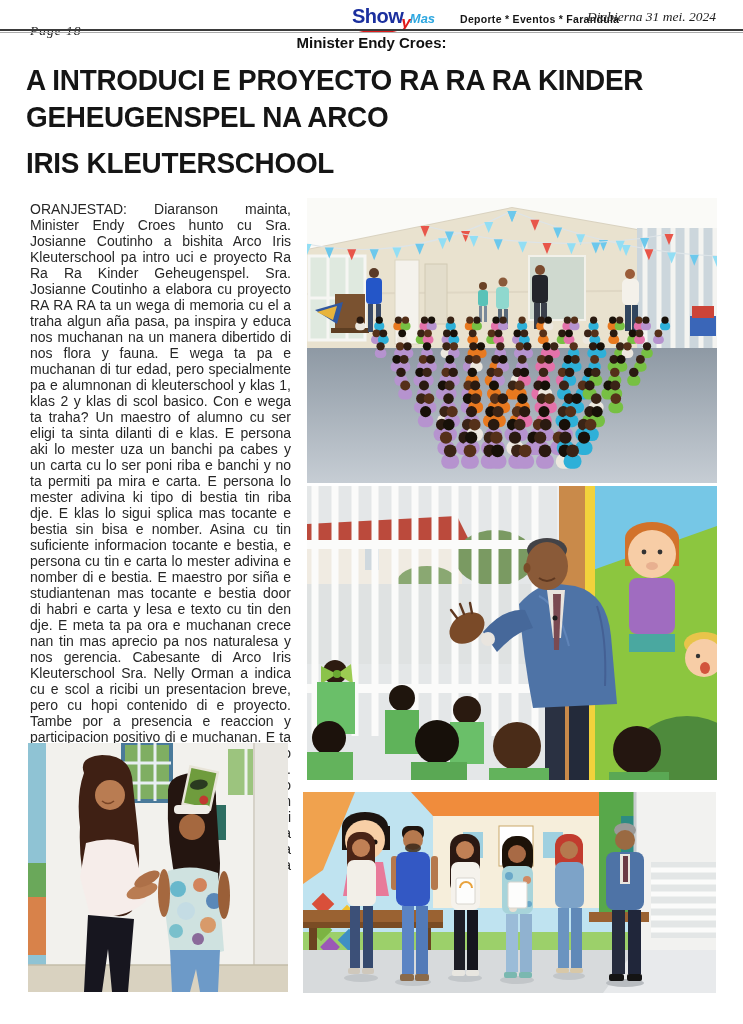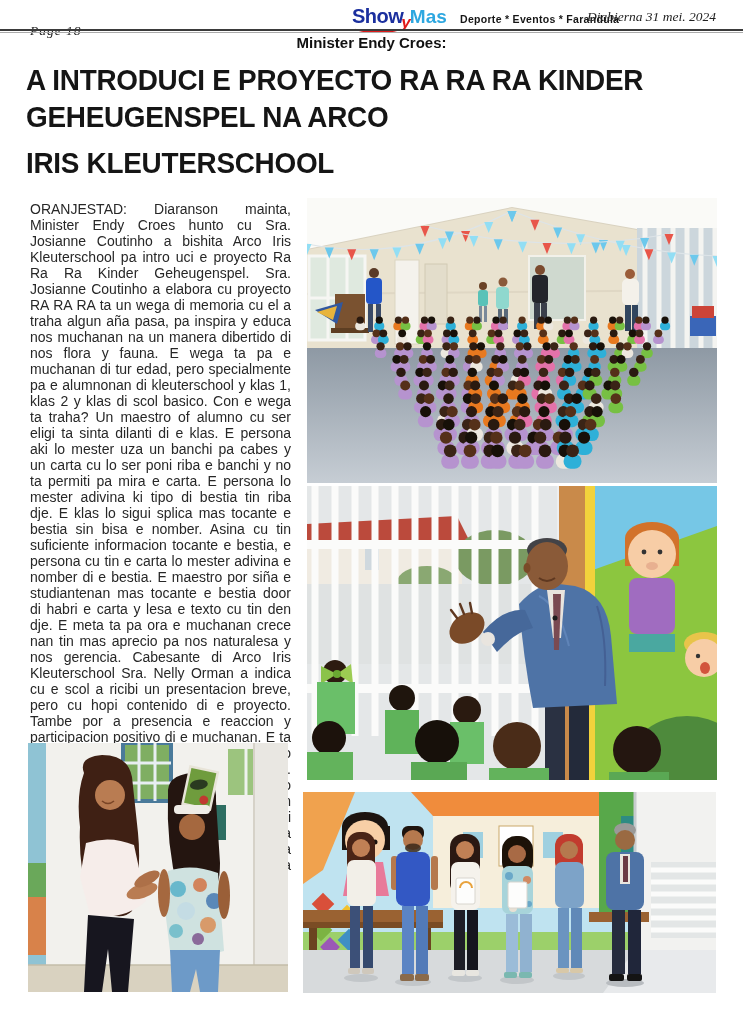--- a/index.html
+++ b/index.html
@@ -9,21 +9,21 @@
 
   
   .page-num{position:absolute;left:30px;top:23px;
     font:italic 13.5px "Liberation Serif",serif;color:#222;letter-spacing:1px;}
   .issue-date{position:absolute;right:27px;top:9px;
     font:italic 13.5px "Liberation Serif",serif;color:#222;}
   .logo{position:absolute;left:352px;top:4px;white-space:nowrap;line-height:24px;}
   .lg-show{font-weight:bold;font-size:20px;color:#1b2f9e;letter-spacing:-.5px;}
   .lg-y{font-weight:bold;font-style:italic;font-size:17px;color:#e01b1b;
         position:relative;top:5px;margin-left:-2px;}
-  .lg-mas{font-weight:bold;font-size:19px;color:#2da7e0;margin-left:-1px;}
+  .lg-mas{font-weight:bold;font-style:italic;font-size:13px;color:#2da7e0;margin-left:-1px;}
   .lg-swoosh{position:absolute;left:3px;top:20px;width:46px;height:7px;
         border-bottom:2px solid #e01b1b;border-radius:50%;}
   .tagline{position:absolute;left:448px;top:13px;font-size:10.5px;font-weight:600;
         color:#161616;letter-spacing:.3px;padding-left:12px;}
   .rule{position:absolute;left:0;top:29px;width:743px;height:5px;
         background:linear-gradient(to bottom,#3b3b3b 0,#3b3b3b 2px,
           rgba(0,0,0,0) 2px,rgba(0,0,0,0) 3px,#ababab 3px,#ababab 4px,rgba(0,0,0,0) 4px);}
 
   
   .kicker{position:absolute;top:34px;left:0;width:100%;text-align:center;

